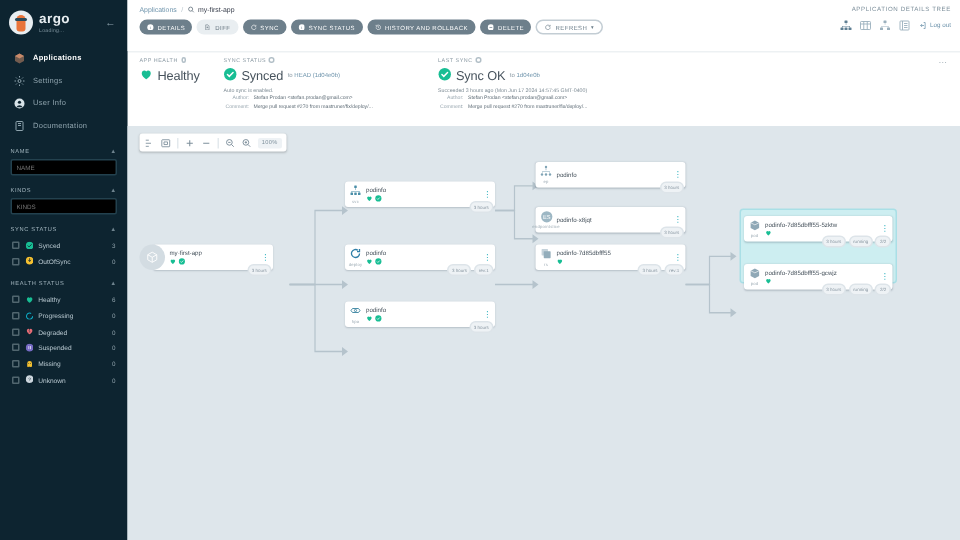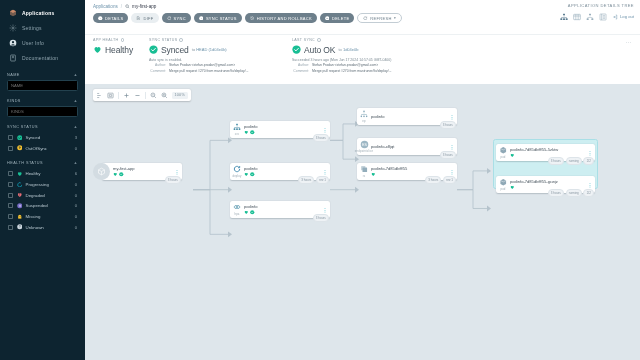--- a/index.html
+++ b/index.html
@@ -201,20 +201,28 @@
     position: absolute; background: #cdeef1; border: .5px solid #a9dfe6;
     border-radius: 2.5px;
   }
 </style>
 </head>
 <body>
 
 <div class="app">
 
   <div class="sidebar">
+    <div class="sb-top">
+      <div class="logo-mark"></div>
+      <div class="logo-text">
+        <div class="logo-word">argo</div>
+        <div class="logo-sub">Loading...</div>
+      </div>
+      <div class="collapse-arrow">←</div>
+    </div>
 
     <div class="nav">
       <div class="nav-item active">
         <span class="nav-ico">
           <svg viewBox="0 0 24 24" fill="#c98a6a">
               <path d="M12 2 3 7v10l9 5 9-5V7z" opacity=".55"></path>
               <path d="M12 2 3 7l9 5 9-5z"></path>
             </svg>
         </span>
         <span>Applications</span>
@@ -557,21 +565,21 @@
             <span class="q"></span>
           </div>
         <div class="kebab-abs">…</div>
         <div class="st-main">
           <span class="st-big-ico">
             <svg viewBox="0 0 24 24">
                 <circle cx="12" cy="12" r="11" fill="#18be94"></circle>
                 <path d="M7 12.5l3.3 3.3L17 9" fill="none" stroke="#fff" stroke-width="2.6" stroke-linecap="round"></path>
               </svg>
           </span>
-          <span class="st-big-text">Auto OK</span>
+          <span class="st-big-text">Sync OK</span>
           <span class="st-rev"><span>to</span>
             <b>1d04e0b</b></span>
         </div>
         <div class="st-note">Succeeded 3 hours ago (Mon Jun 17 2024 14:57:45 GMT-0400)</div>
         <div class="st-kv">
           <span class="st-k">Author:</span>
           <span class="st-v">Stefan Prodan &lt;stefan.prodan@gmail.com&gt;</span>
         </div>
         <div class="st-kv">
           <span class="st-k">Comment:</span>

